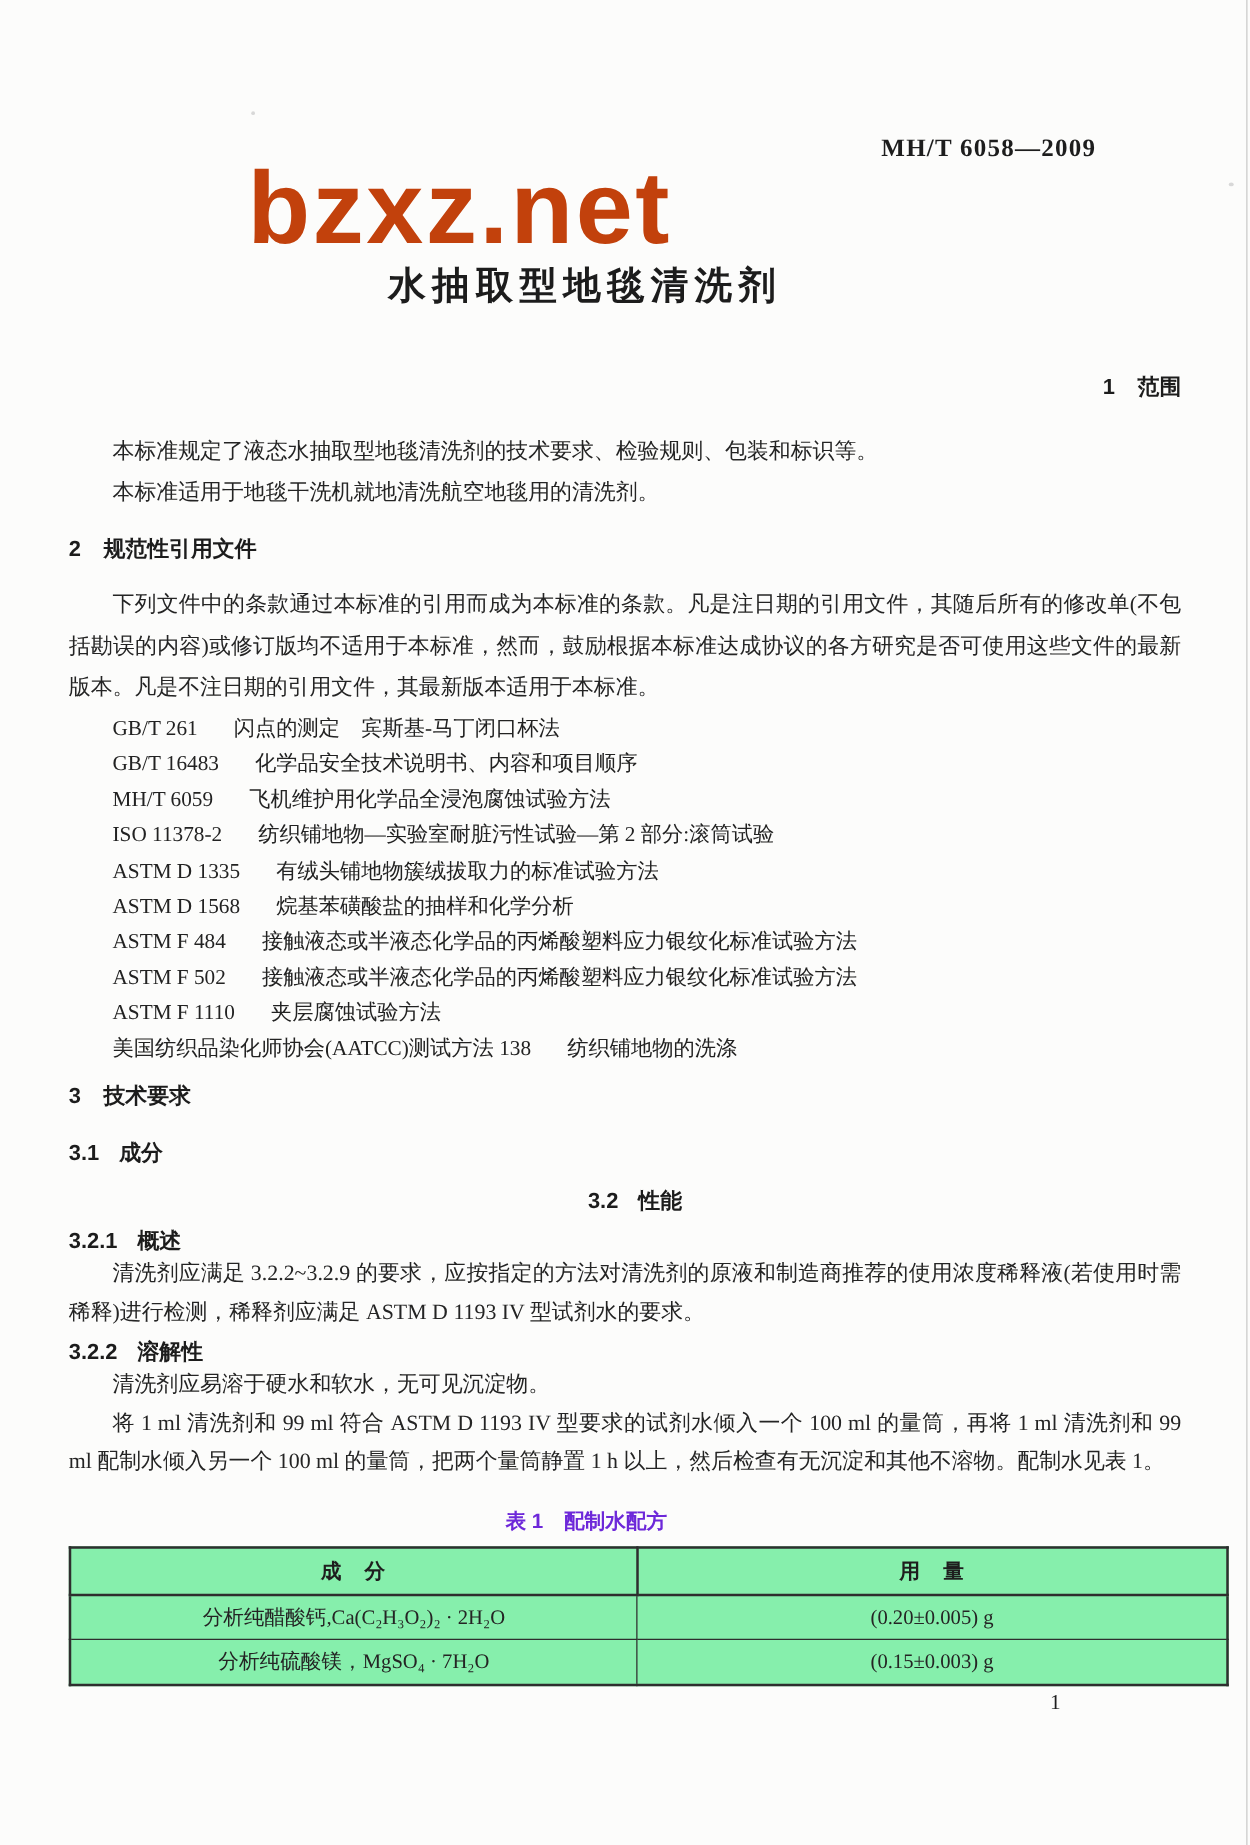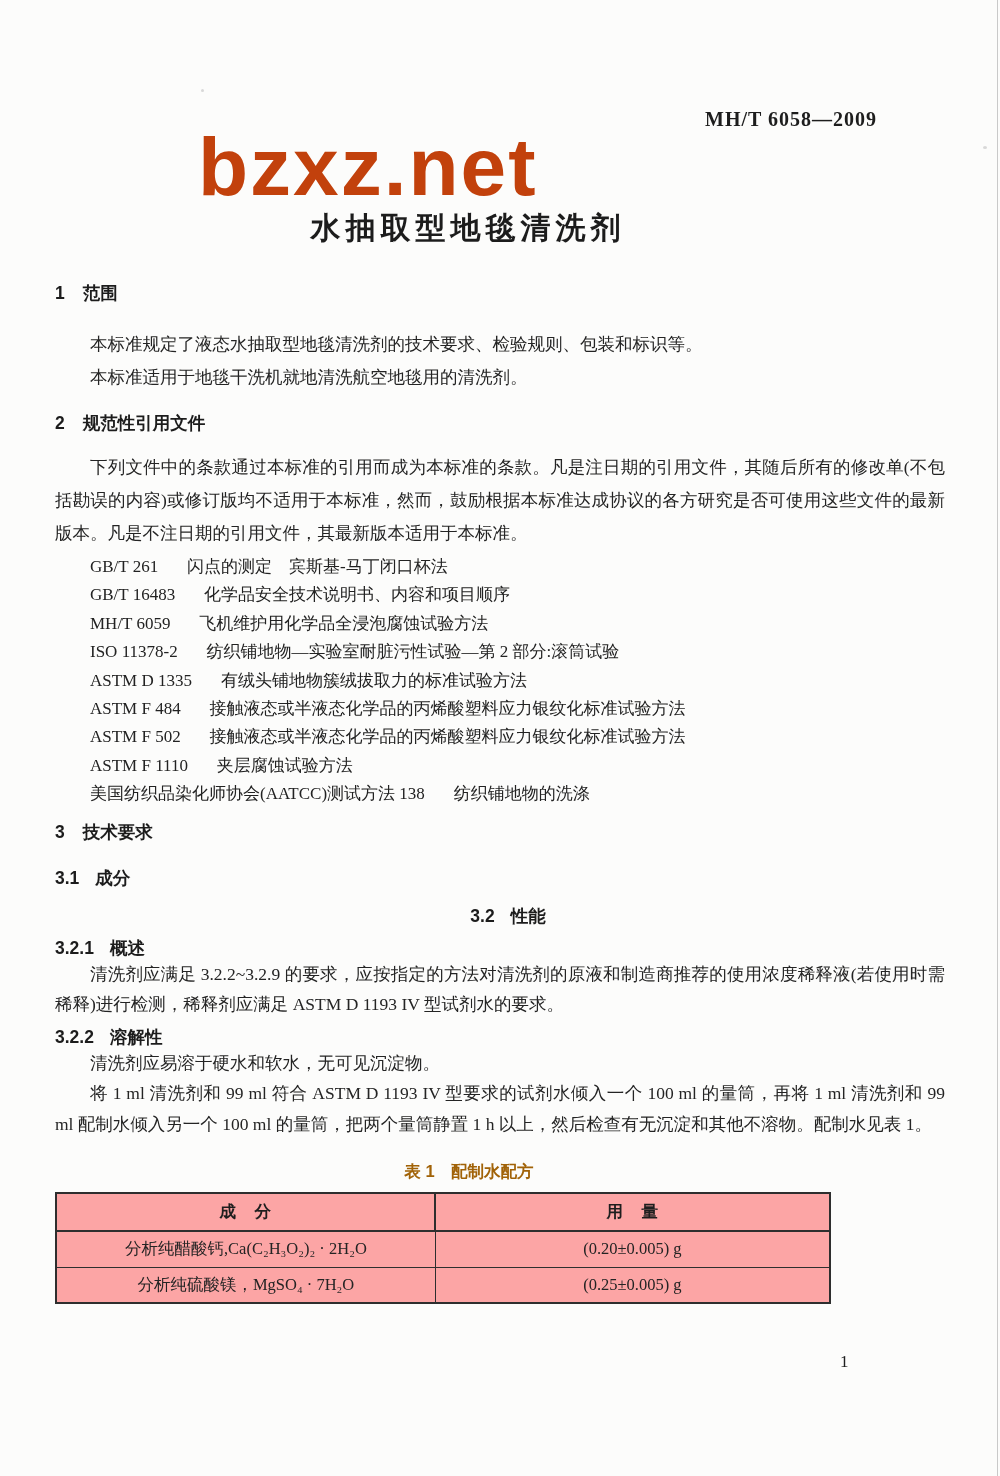--- a/index.html
+++ b/index.html
@@ -51,45 +51,45 @@
   }
   .h-sec .num { margin-right:18px; }
   .h-sub .num { margin-right:16px; }
 
   p.body {
     margin:0; font-size:17.5px; line-height:33px;
     text-align:justify; text-indent:2em; color:#242424;
   }
   p.tight { line-height:30.5px; }
 
-  .m-h1    { margin:4px 0 24px 0; }
+  .m-h1    { margin:20px 0 24px 0;text-align:right; }
   .m-p     { margin:0; }
   .m-h2    { margin:18px 0 17px 0; }
   .ref-list { margin:3px 0 0 0; padding:0 0 0 35px; list-style:none; }
   .ref-list li { font-size:17px; line-height:28.4px; white-space:nowrap; }
   .ref-title { margin-left:1.7em; }
 
   .m-h3    { margin:12px 0 0 0; }
   .m-h31   { margin:24px 0 16px 0; }
   .m-p31   { margin:13px 0 0 0; }
   .m-h32   { margin:13px 0 0 16px;text-align:center; }
   .m-h321  { margin:10px 0 0 0; }
   .m-p321  { margin:7px 0 0 0; }
   .m-h322  { margin:6px 0 0 0; }
   .m-p322a { margin:7px 0 0 0; }
   .m-p322b { margin:0; }
 
   .table-caption {
     margin:22px 0 9px 0; width:828px; text-align:center;
     font-family:"Liberation Sans", sans-serif;
-    font-weight:700; font-size:16.5px; color:#a16207;
+    font-weight:700; font-size:16.5px; color:#6d28d9;
   }
   table.t1 {
-    border-collapse:collapse; width:776px; table-layout:fixed;
-    background:#fca5a5;
+    border-collapse:collapse; width:928px; table-layout:fixed;
+    background:#86efac;
   }
   table.t1 col.c1 { width:49%; }
   table.t1 col.c2 { width:51%; }
   table.t1 th {
     border:2px solid #2e2e2e; height:38px;
     font-family:"Liberation Sans", sans-serif;
     font-weight:700; font-size:16.5px; letter-spacing:1px; color:#1e1e1e;
     text-align:center;
   }
   table.t1 td {
@@ -128,20 +128,21 @@
       <span class="num">2</span><span>规范性引用文件</span>
     </div>
     <p class="body m-p">下列文件中的条款通过本标准的引用而成为本标准的条款。凡是注日期的引用文件，其随后所有的修改单(不包括勘误的内容)或修订版均不适用于本标准，然而，鼓励根据本标准达成协议的各方研究是否可使用这些文件的最新版本。凡是不注日期的引用文件，其最新版本适用于本标准。</p>
 
     <ul class="ref-list">
       <li><span>GB/T 261</span><span class="ref-title">闪点的测定　宾斯基-马丁闭口杯法</span></li>
       <li><span>GB/T 16483</span><span class="ref-title">化学品安全技术说明书、内容和项目顺序</span></li>
       <li><span>MH/T 6059</span><span class="ref-title">飞机维护用化学品全浸泡腐蚀试验方法</span></li>
       <li><span>ISO 11378-2</span><span class="ref-title">纺织铺地物—实验室耐脏污性试验—第 2 部分:滚筒试验</span></li>
       <li><span>ASTM D 1335</span><span class="ref-title">有绒头铺地物簇绒拔取力的标准试验方法</span></li>
+      <li><span>ASTM D 1568</span><span class="ref-title">烷基苯磺酸盐的抽样和化学分析</span></li>
       <li><span>ASTM F 484</span><span class="ref-title">接触液态或半液态化学品的丙烯酸塑料应力银纹化标准试验方法</span></li>
       <li><span>ASTM F 502</span><span class="ref-title">接触液态或半液态化学品的丙烯酸塑料应力银纹化标准试验方法</span></li>
       <li><span>ASTM F 1110</span><span class="ref-title">夹层腐蚀试验方法</span></li>
       <li><span>美国纺织品染化师协会(AATCC)测试方法 138</span><span class="ref-title">纺织铺地物的洗涤</span></li>
     </ul>
 
     <div class="h-sec m-h3">
       <span class="num">3</span><span>技术要求</span>
     </div>
 
@@ -176,21 +177,21 @@
           <th>用　量</th>
         </tr>
       </thead>
       <tbody>
         <tr>
           <td>分析纯醋酸钙,Ca(C₂H₃O₂)₂ · 2H₂O</td>
           <td>(0.20±0.005) g</td>
         </tr>
         <tr>
           <td>分析纯硫酸镁，MgSO₄ · 7H₂O</td>
-          <td>(0.25±0.005) g</td>
+          <td>(0.15±0.003) g</td>
         </tr>
       </tbody>
     </table>
 
   </div>
 
   <div class="page-number">1</div>
 
 </div>
 

